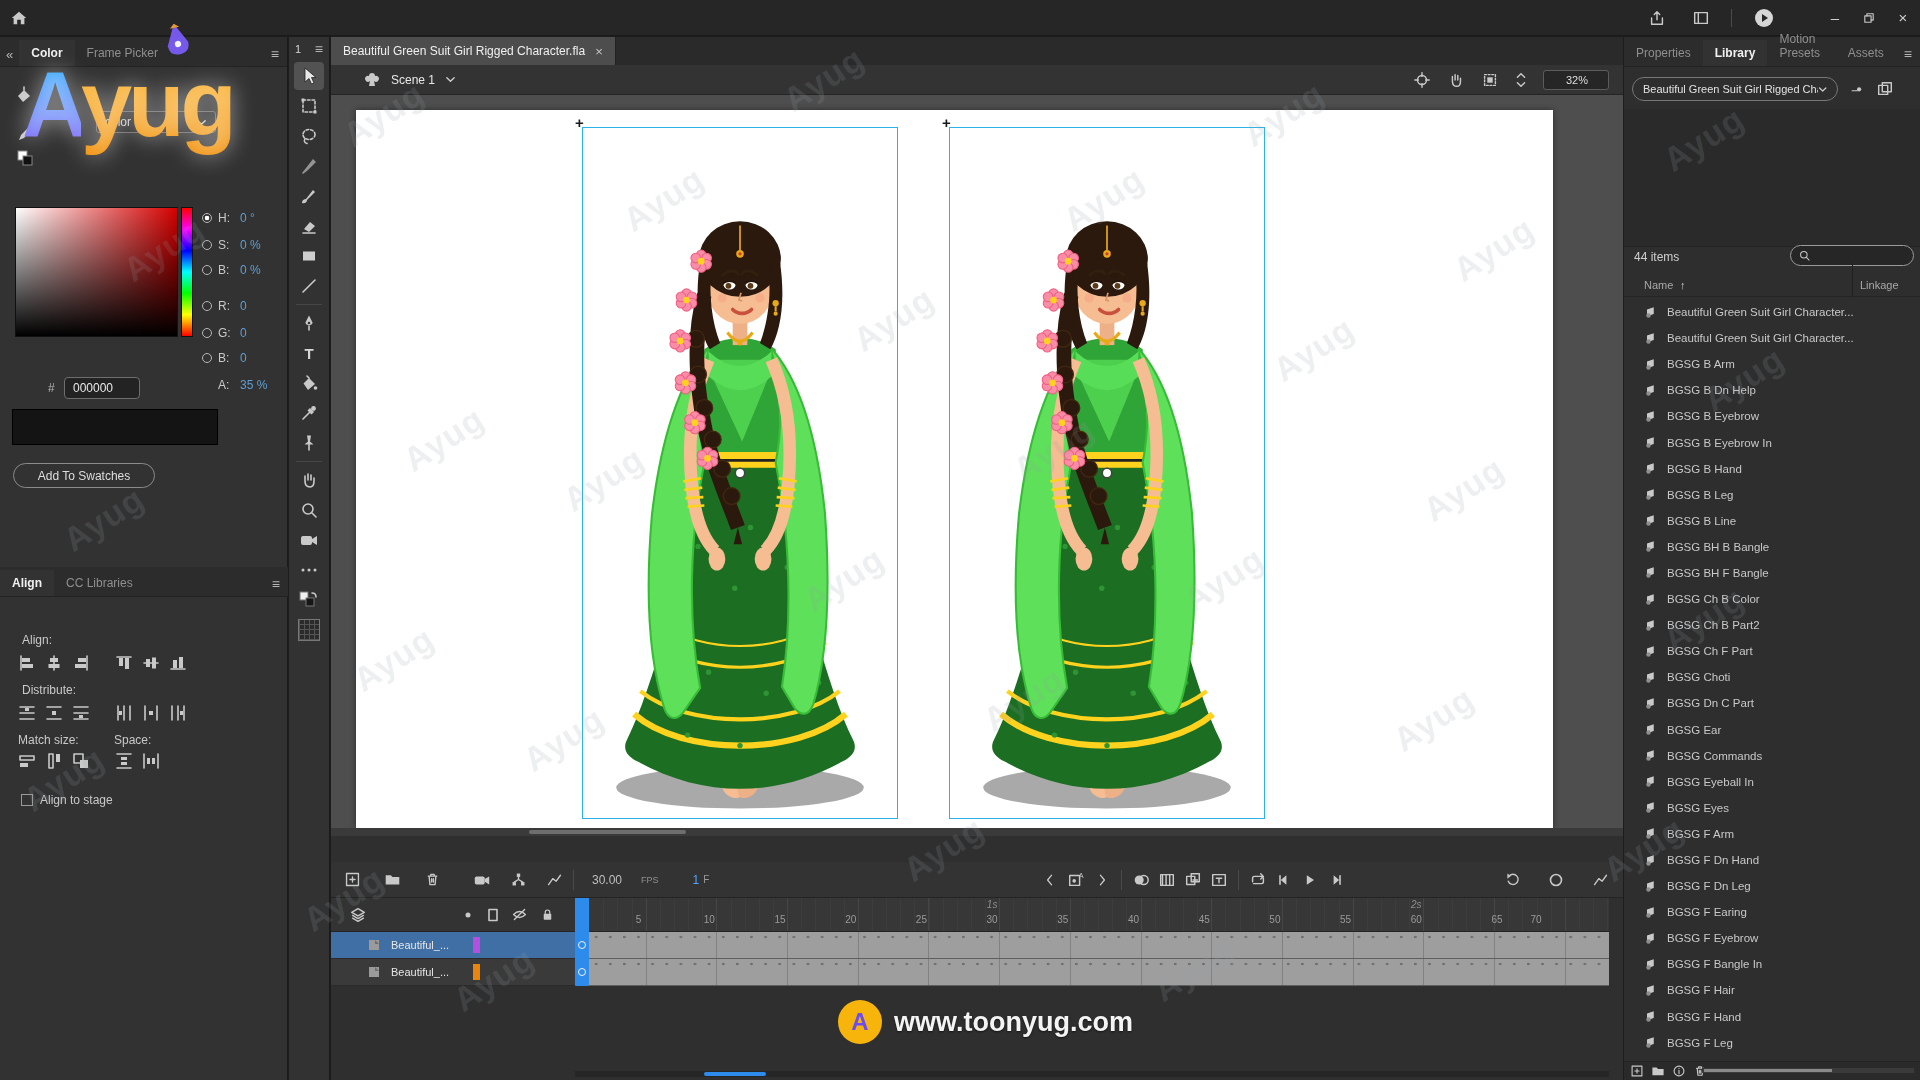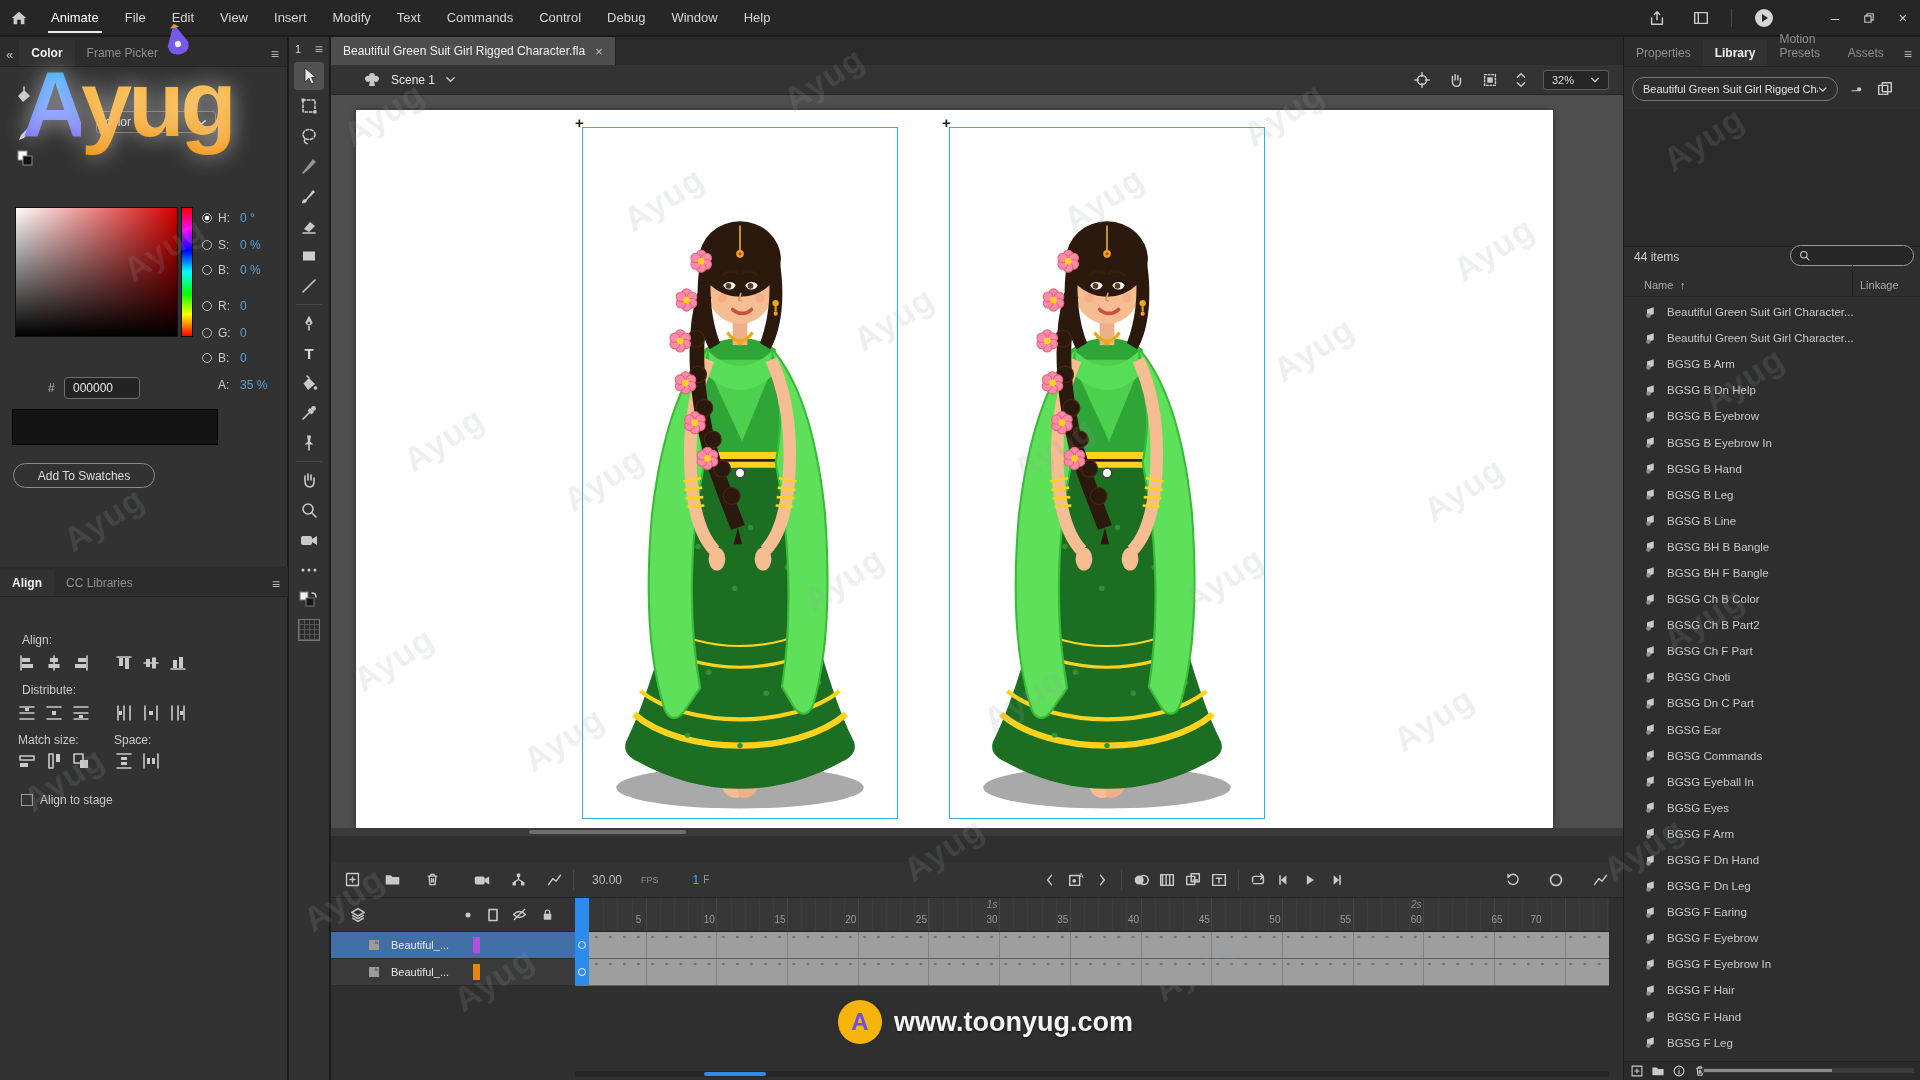--- a/index.html
+++ b/index.html
@@ -53,21 +53,21 @@
   .colorgrid{width:22px;height:22px;background:
     repeating-linear-gradient(0deg,#555 0 1px,transparent 1px 5px),
     repeating-linear-gradient(90deg,#555 0 1px,transparent 1px 5px),#2b2b2b;border:1px solid #777;}
 
   
   .docarea{left:331px;top:37px;width:1292px;height:799px;background:#4e4e4e;}
   .tabbar{left:331px;top:37px;width:1292px;height:28px;background:#2a2a2a;display:flex;}
   .doctab{height:28px;background:#4d4d4d;display:flex;align-items:center;gap:10px;padding:0 12px;color:#f0f0f0;font-size:12px;border-right:1px solid #222;}
   .doctab .x{color:#c5c5c5;font-size:13px;}
   .editbar{left:331px;top:65px;width:1292px;height:30px;background:#333333;display:flex;align-items:center;border-bottom:1px solid #242424;}
-  .zoombox{width:66px;height:20px;background:#262626;border:1px solid #5c5c5c;border-radius:3px;display:flex;align-items:center;justify-content:space-between;padding:0 8px;color:#ddd;font-size:11px;}
+  .zoombox{width:66px;height:20px;background:#262626;border:1px solid #5c5c5c;border-radius:3px;display:flex;align-items:center;justify-content:space-between;padding:0 22px;color:#ddd;font-size:11px;}
   .stage{left:356px;top:110px;width:1197px;height:718px;background:#ffffff;box-shadow:0 0 6px rgba(0,0,0,.45);}
   .selbox{border:1px solid #2bb3e8;}
   .cross{color:#1a1a1a;font-size:15px;font-weight:bold;line-height:10px;}
   .hscroll{left:331px;top:828px;width:1292px;height:8px;background:#3a3a3a;}
   .hthumb{left:529px;top:830px;width:157px;height:4px;background:#6e6e6e;border-radius:2px;}
 
   
   .timeline{left:331px;top:836px;width:1292px;height:244px;background:#2f2f2f;}
   .tl-tabs{position:absolute;left:0;top:0;width:1292px;height:26px;background:#2a2a2a;display:flex;align-items:flex-end;}
   .tl-toolbar{position:absolute;left:0;top:26px;width:1292px;height:36px;background:#333;display:flex;align-items:center;border-bottom:1px solid #242424;}
@@ -423,35 +423,20 @@
       </symbol>
     </defs>
   </svg>
 
   <div class="abs menubar">
     <div class="menu-item" style="padding:0 10px;">
       <svg width="18" height="18">
           <use href="#i-home"></use>
         </svg>
     </div>
-    <div class="row">
-
-    <div class="menu-item active">Animate</div>
-        <div class="menu-item">File</div>
-        <div class="menu-item">Edit</div>
-        <div class="menu-item">View</div>
-        <div class="menu-item">Insert</div>
-        <div class="menu-item">Modify</div>
-        <div class="menu-item">Text</div>
-        <div class="menu-item">Commands</div>
-        <div class="menu-item">Control</div>
-        <div class="menu-item">Debug</div>
-        <div class="menu-item">Window</div>
-        <div class="menu-item">Help</div>
-      </div>
     <div style="flex:1"></div>
     <div class="menu-item">
         <svg width="18" height="18">
           <use href="#i-share"></use>
         </svg>
       </div>
     <div class="menu-item">
         <svg width="18" height="18">
           <use href="#i-workspace"></use>
         </svg>
@@ -1258,21 +1243,21 @@
           <svg width="15" height="15">
             <use href="#i-symbol"></use>
           </svg>
           <span>BGSG F Eyebrow</span>
         </div>
 
         <div class="librow">
           <svg width="15" height="15">
             <use href="#i-symbol"></use>
           </svg>
-          <span>BGSG F Eyebrow In</span>
+          <span>BGSG F Bangle In</span>
         </div>
 
         <div class="librow">
           <svg width="15" height="15">
             <use href="#i-symbol"></use>
           </svg>
           <span>BGSG F Hair</span>
         </div>
 
         <div class="librow">

